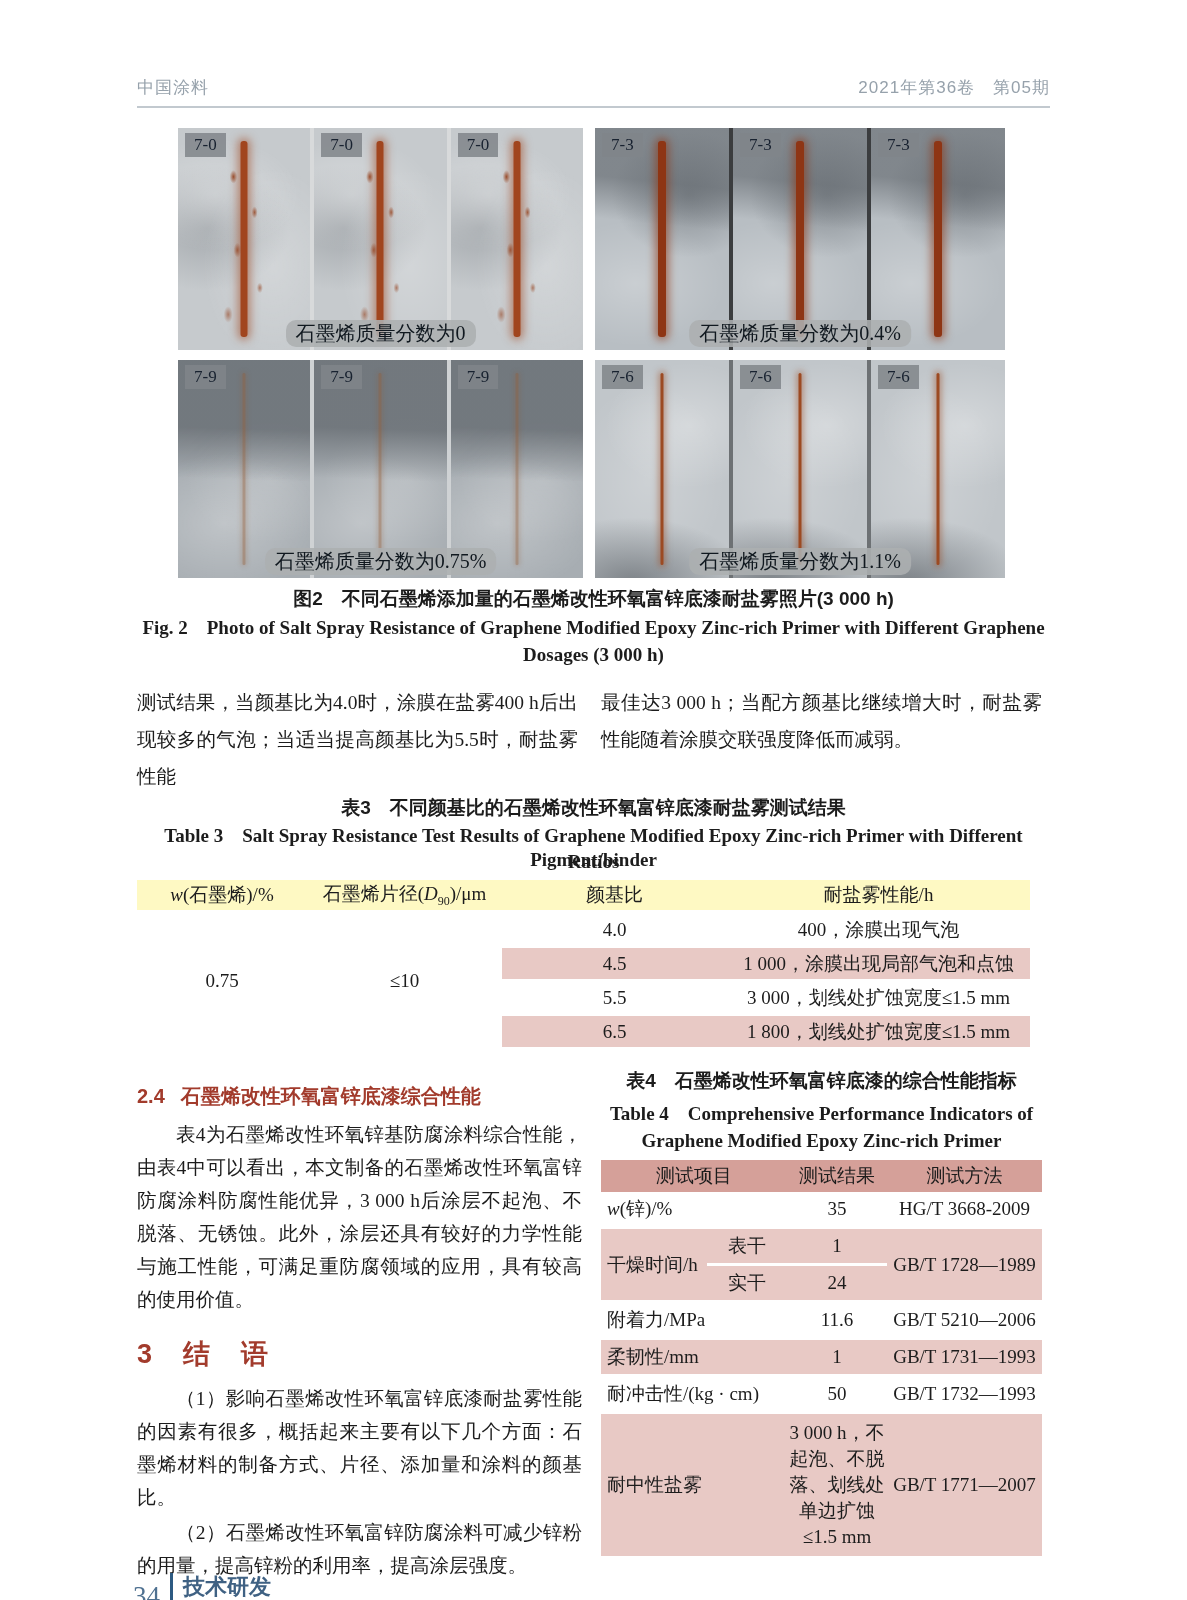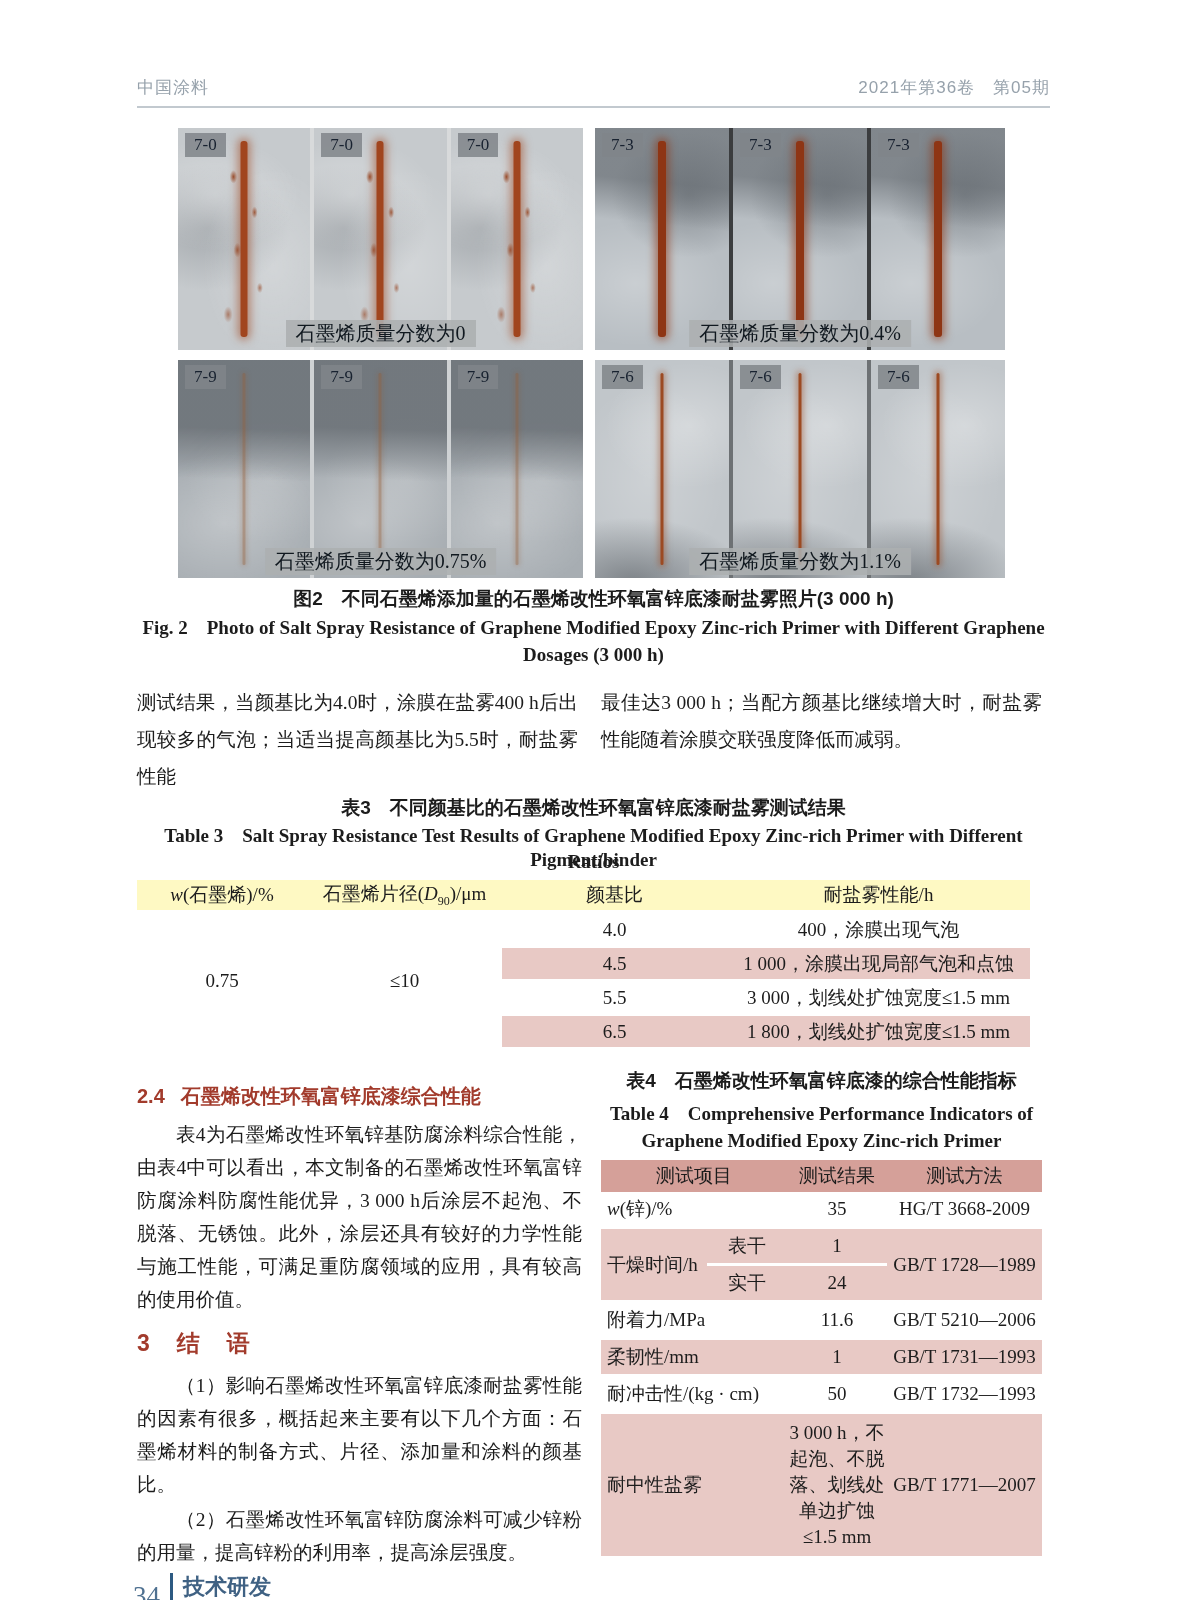--- a/index.html
+++ b/index.html
@@ -13,21 +13,21 @@
 
   
   .figgrid{position:absolute;top:128px;left:178px;width:827px;display:grid;
            grid-template-columns:405px 410px;grid-template-rows:222px 218px;gap:10px 12px;}
   .pgroup{position:relative;display:flex;gap:4px;}
   .panel{position:relative;flex:1;overflow:hidden;}
   .chip{position:absolute;top:5px;left:7px;padding:0 9px;font-size:17px;line-height:24px;
         background:rgba(128,133,137,.85);color:#182230;}
   .streak{position:absolute;left:50%;top:6%;height:88%;transform:translateX(-50%);border-radius:3px;}
   .gcap{position:absolute;bottom:3px;left:50%;transform:translateX(-50%);white-space:nowrap;
-        background:rgba(172,175,177,.88);color:#10181f;font-size:20px;line-height:27px;padding:0 10px;}
+        background:rgba(172,175,177,.88);color:#10181f;font-size:20px;line-height:27px;padding:0 10px;border-radius:10px;}
 
   .g70{background:#d8dadb;}
   .g70 .panel{background-color:#c6cacd;background-image:
       radial-gradient(120px 80px at 28% 30%,rgba(255,255,255,.30),transparent 70%),
       radial-gradient(100px 140px at 72% 62%,rgba(255,255,255,.22),transparent 70%),
       radial-gradient(120px 90px at 22% 45%,rgba(104,110,116,.35),transparent 70%);}
   .g70 .streak{width:7px;background:#a1451e;box-shadow:0 0 9px 3px rgba(161,69,30,.55);filter:blur(.5px);}
   .g70 .panel::after{content:"";position:absolute;inset:0;background:
       radial-gradient(5px 9px at 42% 22%,rgba(146,58,20,.85),transparent 75%),
       radial-gradient(4px 8px at 58% 38%,rgba(146,58,20,.75),transparent 75%),
@@ -78,21 +78,21 @@
   .t3 th{background:#fef9c3;font-weight:normal;height:30px;}
   .t3 td{height:31px;}
   .t3 tr.p td.sh{background:#e8c9c5;border-top:3px solid #fff;border-bottom:3px solid #fff;}
   .t3 thead th{border-bottom:4px solid #fff;}
 
   
   .leftcol{position:absolute;top:1083px;left:137px;width:445px;}
   .h24{color:#a23b2c;font-family:"Liberation Sans",sans-serif;font-weight:bold;font-size:20px;margin:0 0 8px 0;}
   .h24 .num{margin-right:16px;}
   .para{font-size:19.5px;line-height:33px;text-align:justify;text-indent:2em;margin:0;}
-  .h3x{color:#a23b2c;font-family:"Liberation Sans",sans-serif;font-weight:bold;font-size:23px;margin:12px 0 10px 0;letter-spacing:2px;}
+  .h3x{color:#a23b2c;font-family:"Liberation Sans",sans-serif;font-weight:bold;font-size:27px;margin:20px 0 10px 0;letter-spacing:2px;}
   .para+.para{margin-top:2px;}
 
   
   .rightcol{position:absolute;top:1068px;left:601px;width:441px;}
   .t4cn{font-family:"Liberation Sans",sans-serif;font-weight:bold;font-size:19px;text-align:center;margin:0 0 6px 0;}
   .t4en{font-weight:bold;font-size:19px;text-align:center;margin:0 0 6px 0;line-height:27px;}
   .t4{width:441px;table-layout:fixed;margin-top:6px;}
   .t4 th,.t4 td{font-size:19px;padding:0 2px;}
   .t4 th{background:#d5a099;font-weight:normal;height:32px;text-align:center;}
   .t4 td{height:34px;text-align:center;}

